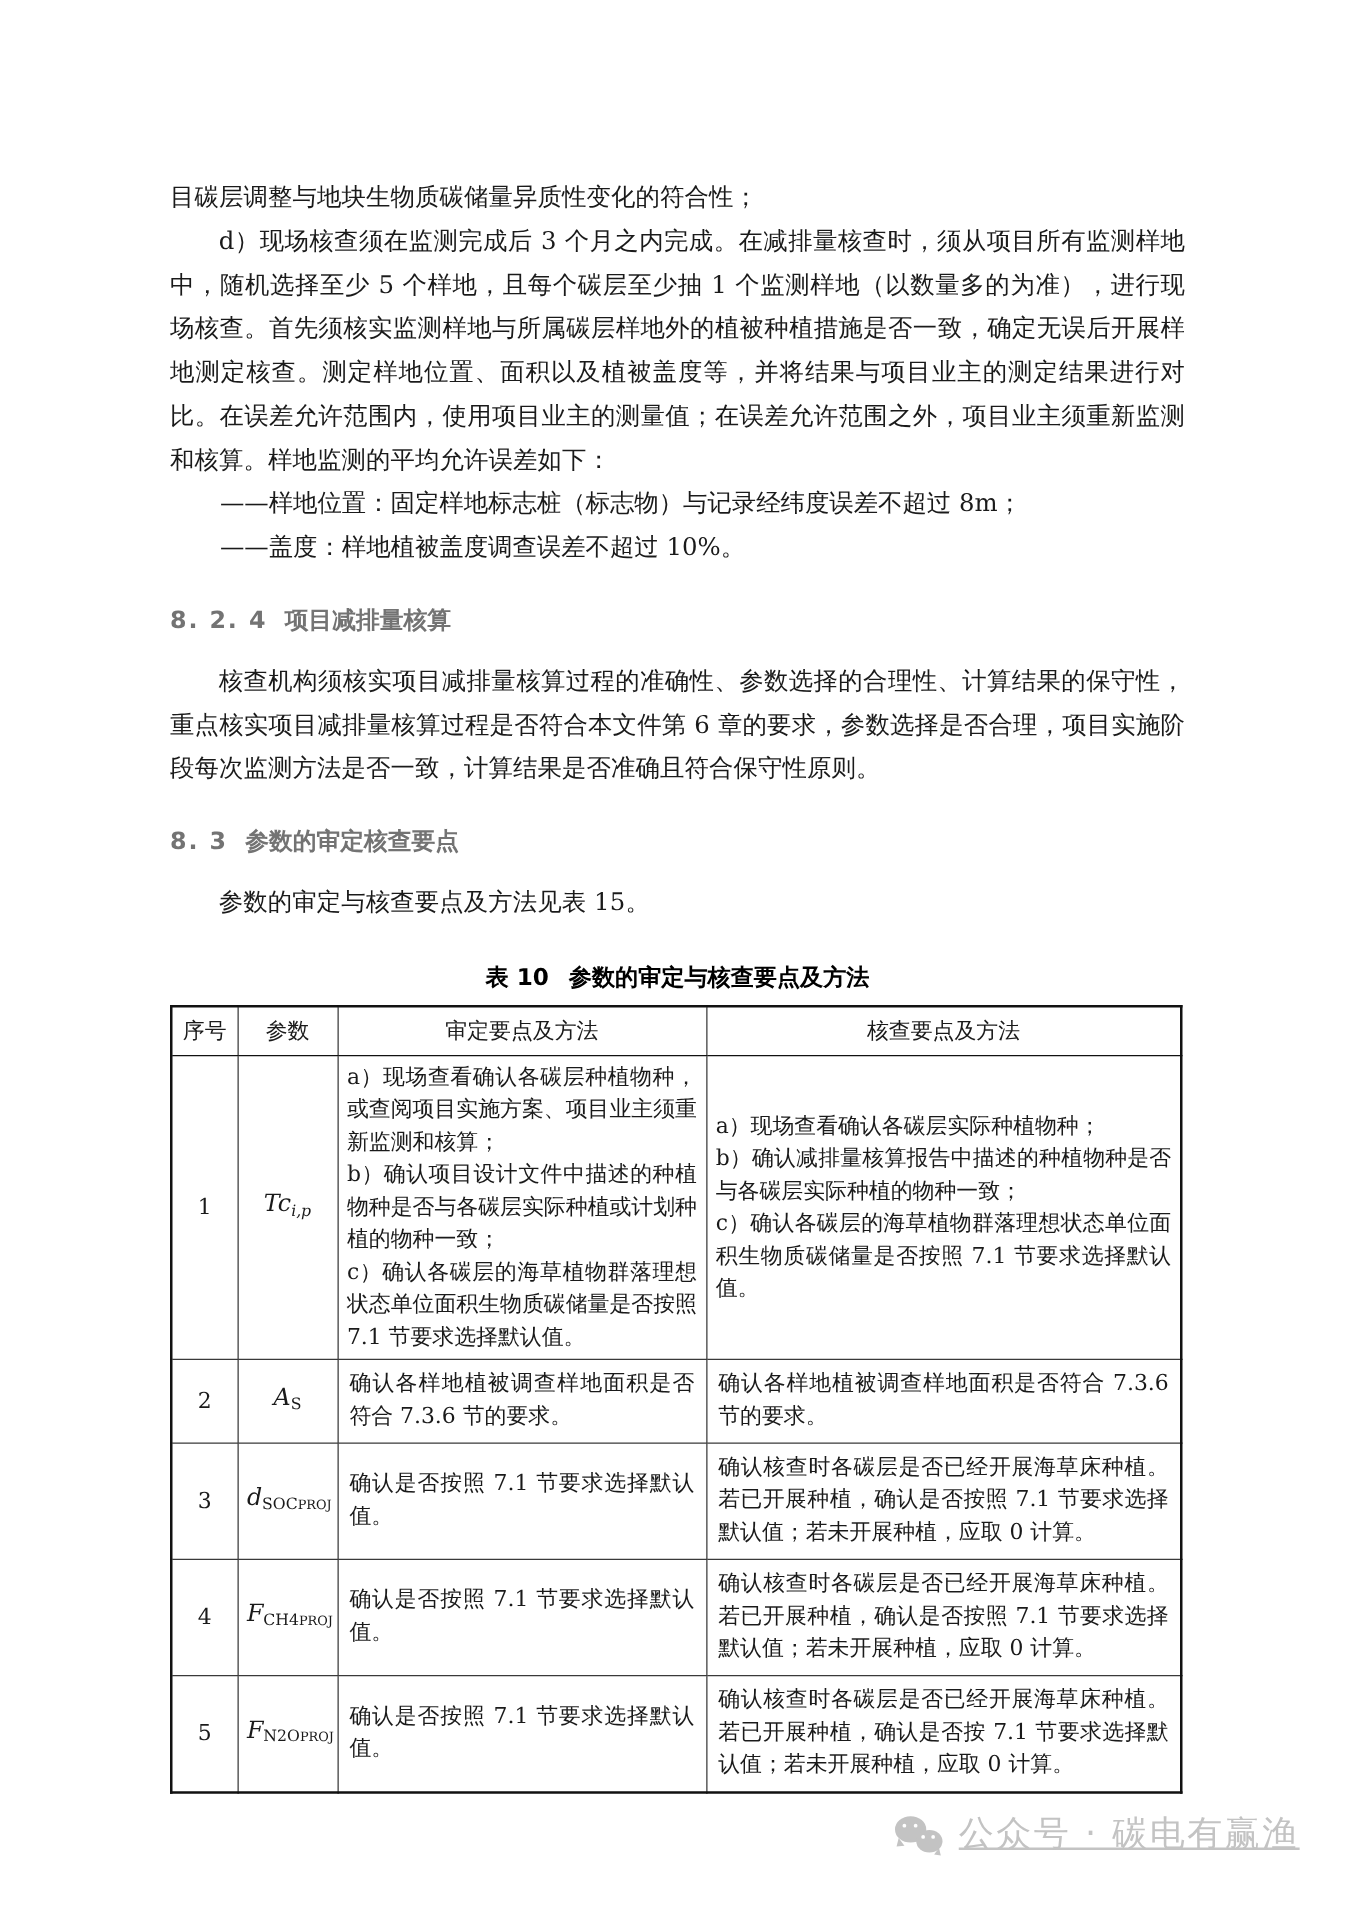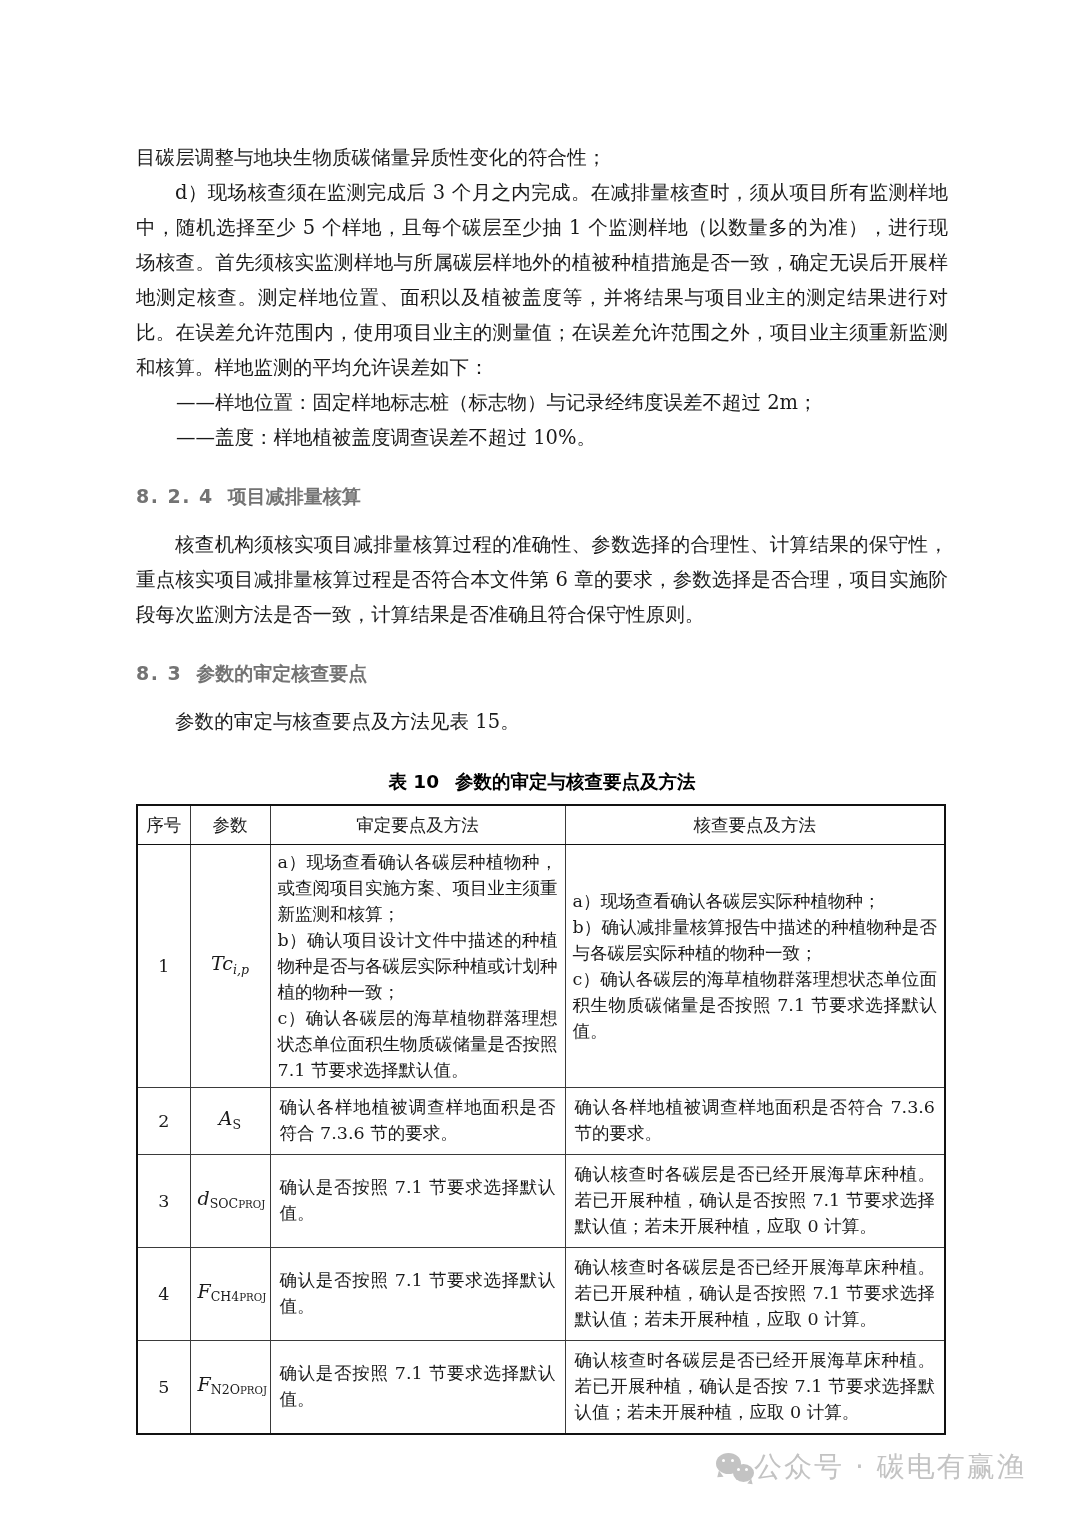--- a/index.html
+++ b/index.html
@@ -137,21 +137,23 @@
   .page-number .pn-dash { color: #444; }
   .page-number .pn-val { margin: 0 9px; }
 
   
   .watermark {
     position: absolute;
     left: 716px;
     top: 1448px;
     display: flex;
     align-items: center;
+    gap: 13px;
     color: #c3c3c3;
+    text-decoration: underline;
   }
   .wechat-icon {
     width: 38px;
     height: 32px;
     position: relative;
     flex: none;
   }
   .wechat-icon .bubble-a,
   .wechat-icon .bubble-b {
     position: absolute;
@@ -205,21 +207,21 @@
   }
 </style>
 </head>
 <body>
 
 <div class="page">
   <div class="content">
 
     <p class="para">目碳层调整与地块生物质碳储量异质性变化的符合性；</p>
     <p class="para indent">d）现场核查须在监测完成后 3 个月之内完成。在减排量核查时，须从项目所有监测样地中，随机选择至少 5 个样地，且每个碳层至少抽 1 个监测样地（以数量多的为准），进行现场核查。首先须核实监测样地与所属碳层样地外的植被种植措施是否一致，确定无误后开展样地测定核查。测定样地位置、面积以及植被盖度等，并将结果与项目业主的测定结果进行对比。在误差允许范围内，使用项目业主的测量值；在误差允许范围之外，项目业主须重新监测和核算。样地监测的平均允许误差如下：</p>
-    <p class="dash-item">——样地位置：固定样地标志桩（标志物）与记录经纬度误差不超过 2m；</p>
+    <p class="dash-item">——样地位置：固定样地标志桩（标志物）与记录经纬度误差不超过 8m；</p>
     <p class="dash-item">——盖度：样地植被盖度调查误差不超过 10%。</p>
 
     <h2 class="heading h-gap-before">
       <span class="num">8. 2. 4</span><span>项目减排量核算</span>
     </h2>
     <p class="para indent h-gap-after">核查机构须核实项目减排量核算过程的准确性、参数选择的合理性、计算结果的保守性，重点核实项目减排量核算过程是否符合本文件第 6 章的要求，参数选择是否合理，项目实施阶段每次监测方法是否一致，计算结果是否准确且符合保守性原则。</p>
 
     <h2 class="heading h-gap-before">
       <span class="num">8. 3</span><span>参数的审定核查要点</span>
     </h2>

